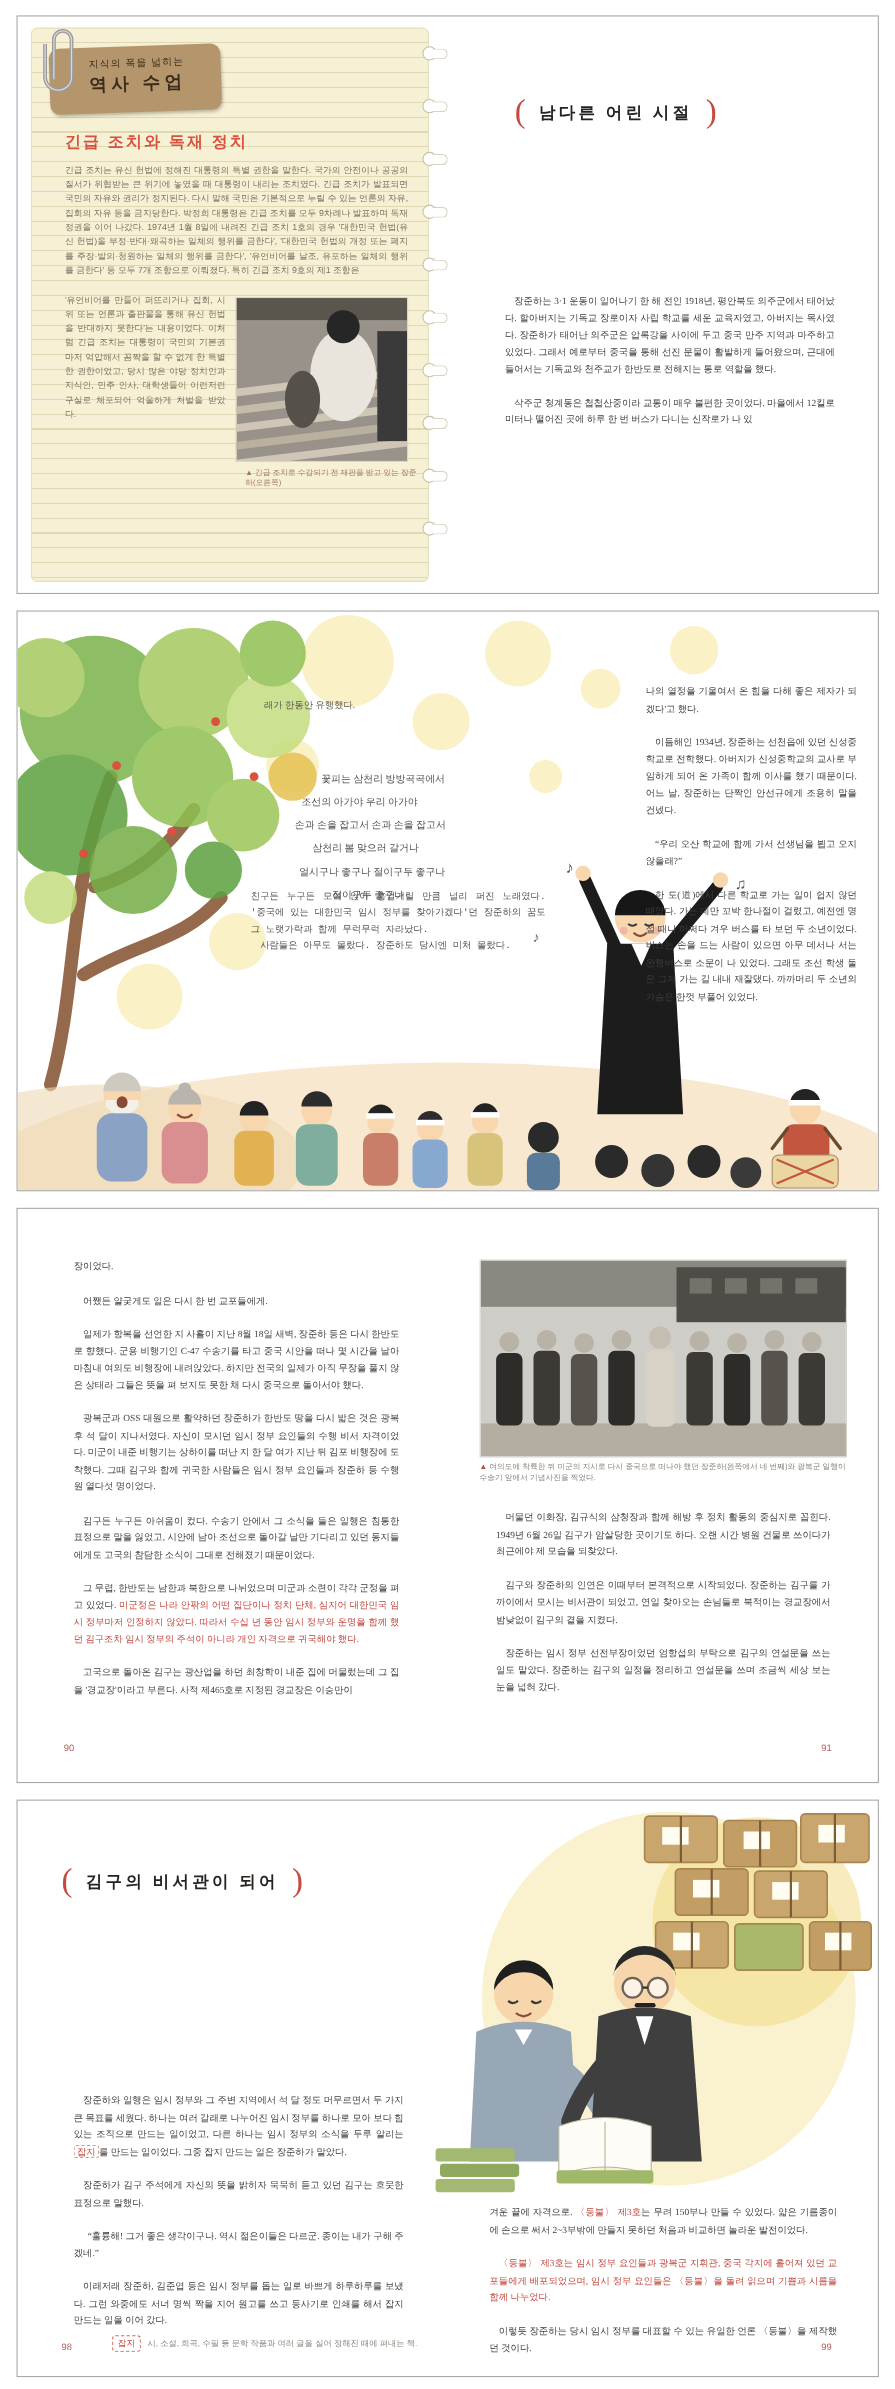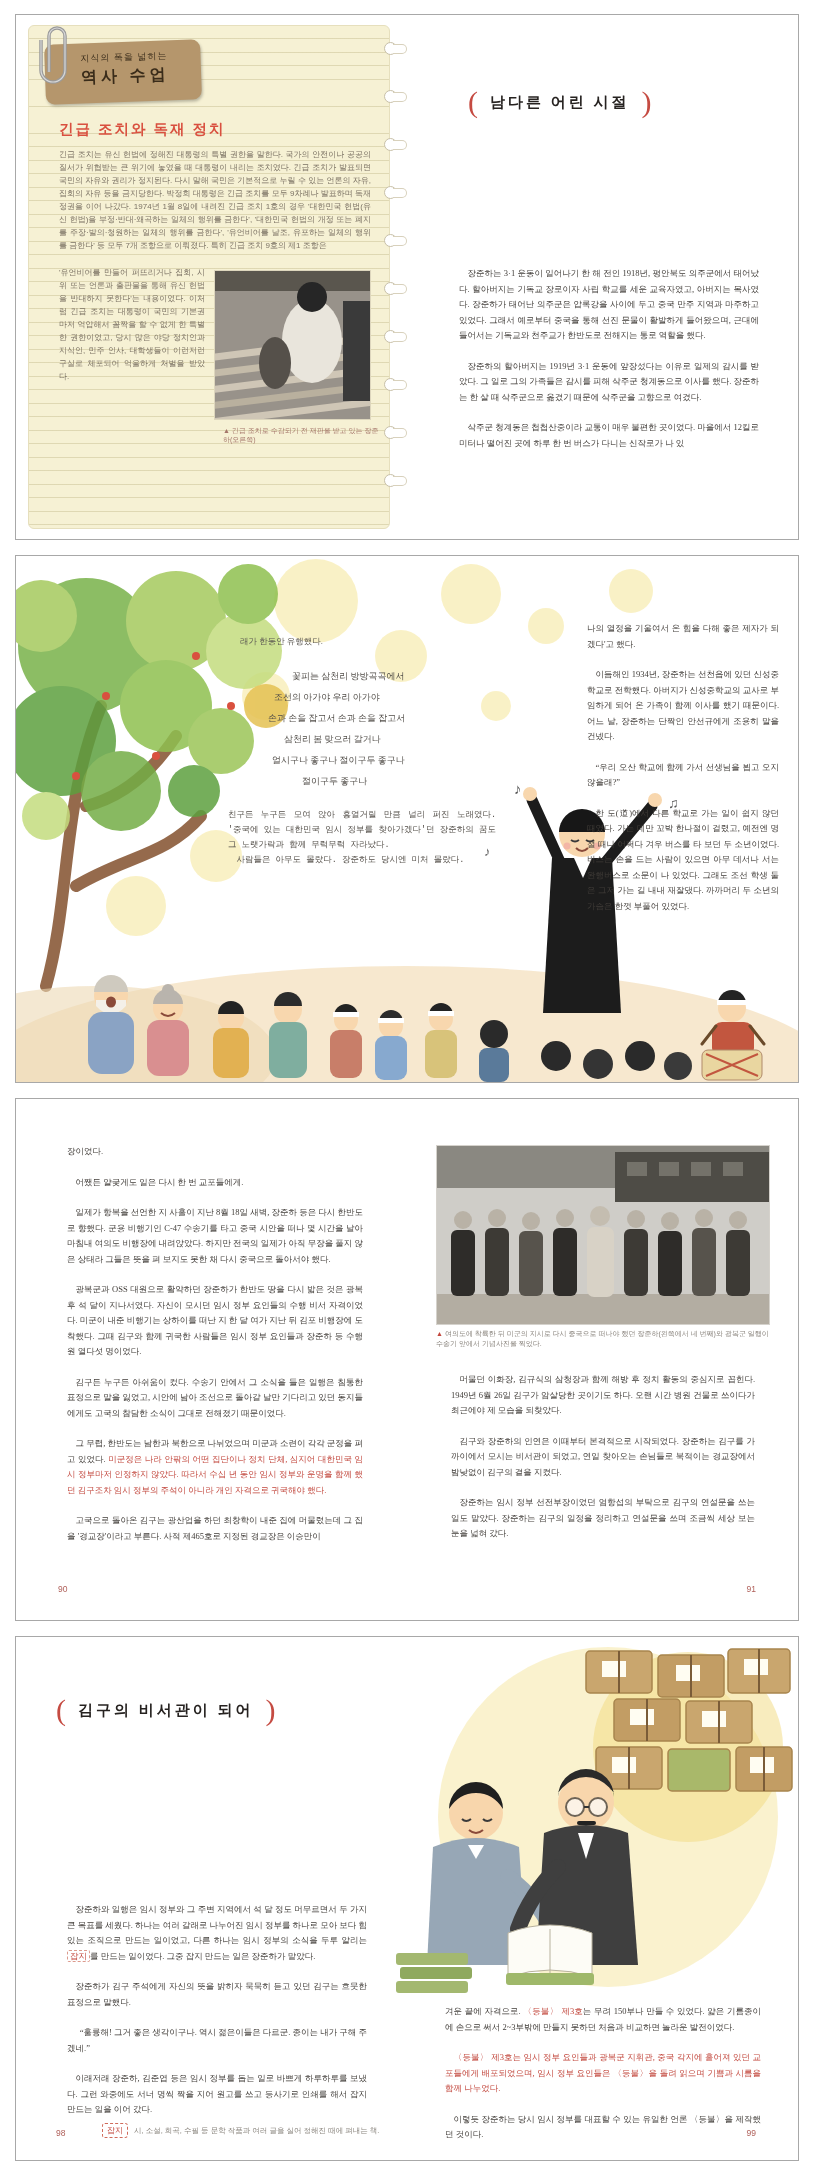--- a/index.html
+++ b/index.html
@@ -40,21 +40,21 @@
   .pn-l{left:42px;}
   .pn-r{right:42px;}
 
   #s1 .ch-title{position:absolute;left:452px;top:70px;}
   #s1 .ch-body{position:absolute;left:428px;top:236px;width:330px;}
 
   
   .s2-svg{position:absolute;left:0;top:0;}
   .s2-intro{position:absolute;left:224px;top:80px;font-family:"Liberation Serif",serif;font-size:8.5px;color:#5c5852;}
   .s2-poem{position:absolute;left:252px;top:110px;font-family:"Liberation Serif",serif;font-size:9px;line-height:21px;color:#514d48;}
-  .s2-poem div:nth-child(1){margin-left:24px;}
+  .s2-poem div:nth-child(1){margin-left:24px;margin-top:32px;}
   .s2-poem div:nth-child(2){margin-left:6px;}
   .s2-poem div:nth-child(4){margin-left:16px;}
   .s2-poem div:nth-child(5){margin-left:4px;}
   .s2-poem div:nth-child(6){margin-left:34px;}
   .s2-after{position:absolute;left:212px;top:252px;width:268px;font-family:Liberation Mono, monospace;font-size:8.5px;line-height:15px;text-align:justify;color:#55504a;}
   .s2-after p{margin:0;text-indent:1em;}
   .s2-after p:first-child{text-indent:0;}
   .s2-col{position:absolute;left:556px;top:50px;width:222px;}
   .s2-col p:first-child{text-indent:0;}
 
@@ -129,21 +129,20 @@
     </div>
   </div>
 
   <div class="ch-title">
     <span class="paren">(</span>
     <span class="tx">남다른 어린 시절</span>
     <span class="paren">)</span>
   </div>
   <div class="ch-body serifbody">
       <p>장준하는 3·1 운동이 일어나기 한 해 전인 1918년, 평안북도 의주군에서 태어났다. 할아버지는 기독교 장로이자 사립 학교를 세운 교육자였고, 아버지는 목사였다. 장준하가 태어난 의주군은 압록강을 사이에 두고 중국 만주 지역과 마주하고 있었다. 그래서 예로부터 중국을 통해 선진 문물이 활발하게 들어왔으며, 근대에 들어서는 기독교와 천주교가 한반도로 전해지는 통로 역할을 했다.</p>
-      <p>장준하의 할아버지는 1919년 3·1 운동에 앞장섰다는 이유로 일제의 감시를 받았다. 그 일로 그의 가족들은 감시를 피해 삭주군 청계동으로 이사를 했다. 장준하는 한 살 때 삭주군으로 옮겼기 때문에 삭주군을 고향으로 여겼다.</p>
       <p>삭주군 청계동은 첩첩산중이라 교통이 매우 불편한 곳이었다. 마을에서 12킬로미터나 떨어진 곳에 하루 한 번 버스가 다니는 신작로가 나 있</p>
     </div>
 </div>
 
 <div class="spread" id="s2">
   <svg class="s2-svg" width="782" height="526" viewBox="0 0 782 526">
     <g fill="#f5e48e" opacity="0.5">
       <circle cx="300" cy="45" r="42"></circle>
         <circle cx="385" cy="100" r="26"></circle>
         <circle cx="455" cy="38" r="30"></circle>

